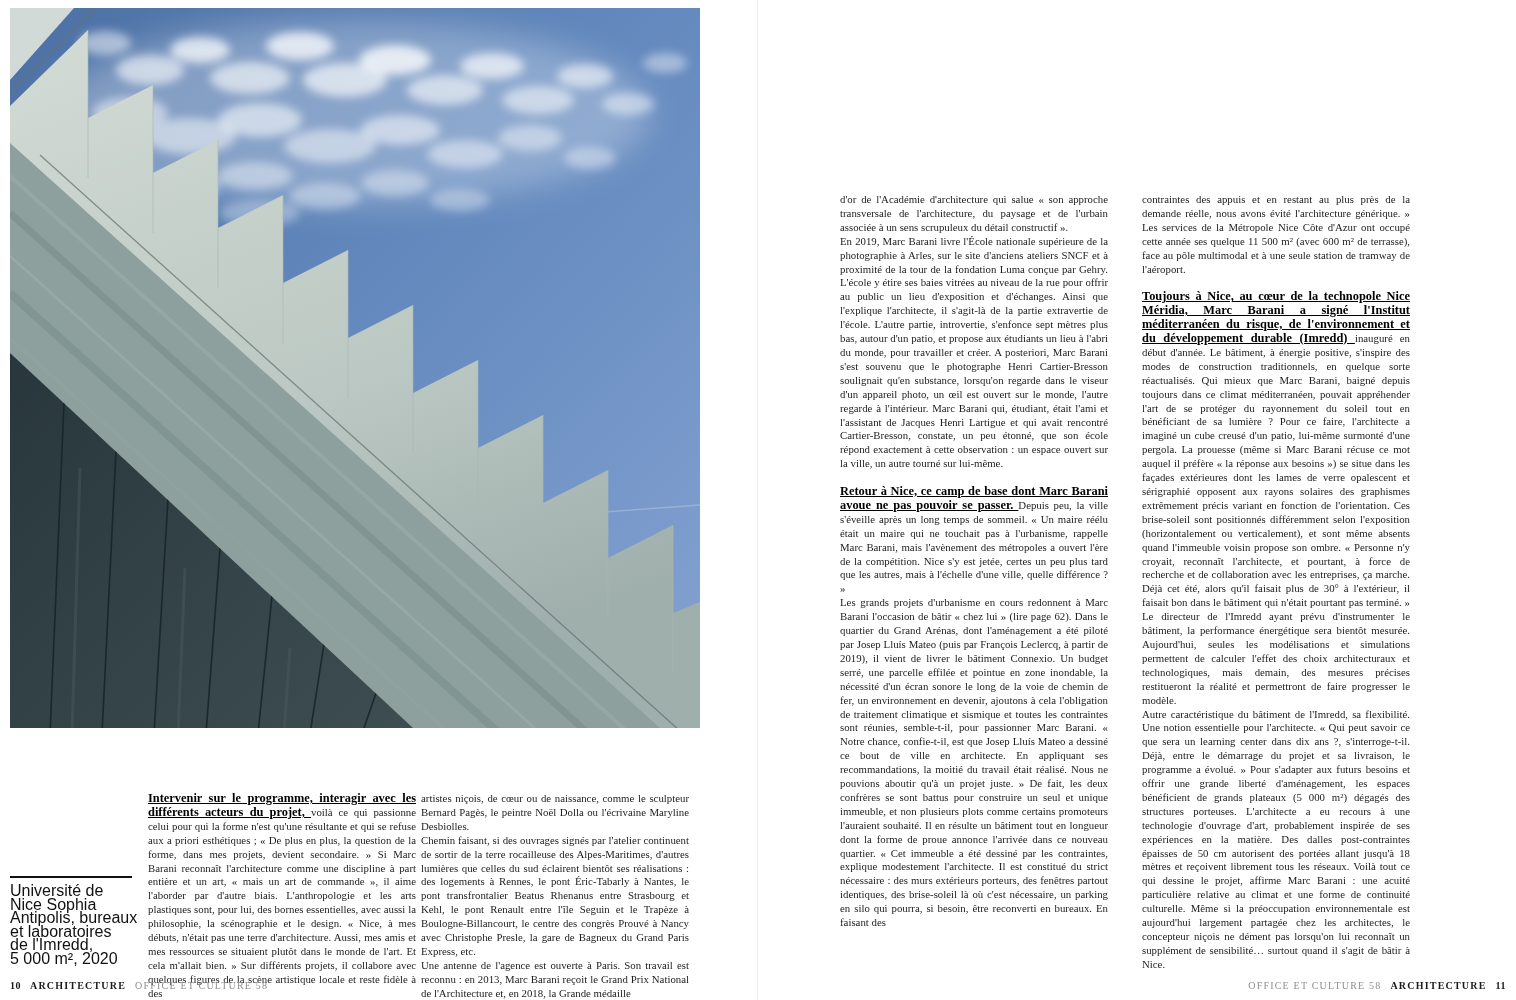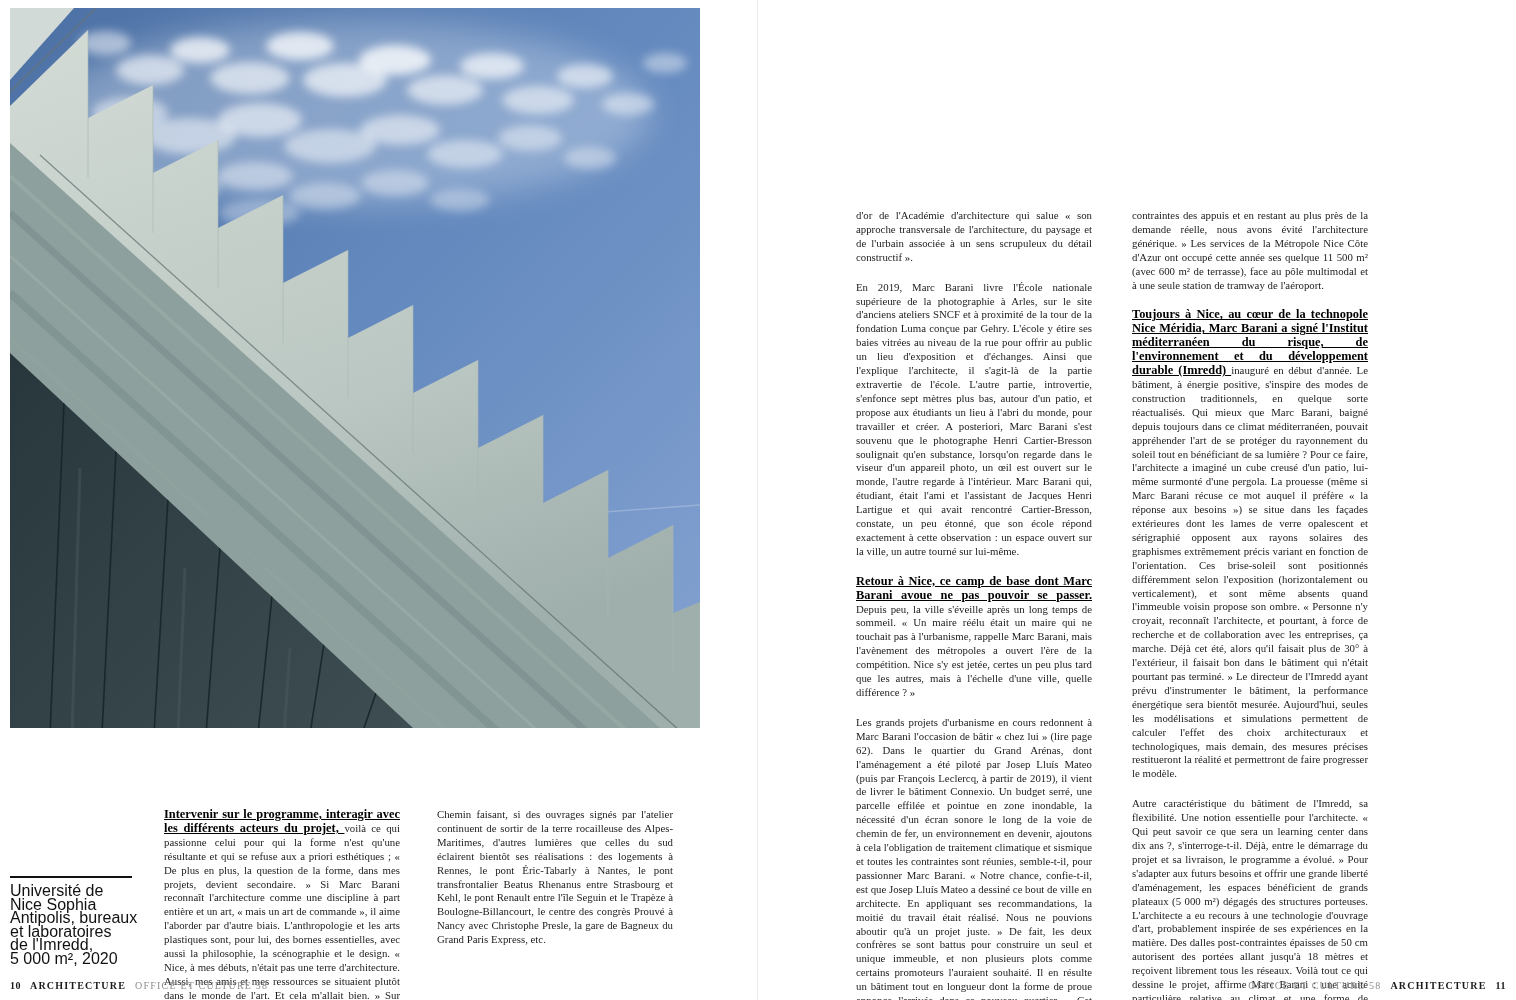--- a/index.html
+++ b/index.html
@@ -6,29 +6,29 @@
   .spread{position:relative;width:1516px;height:1000px;background:#ffffff;overflow:hidden;
           font-family:"Liberation Serif",serif;color:#1c1c1c;}
   .gutter{position:absolute;left:757px;top:0;width:1px;height:100%;background:#ececec;}
   .photo{position:absolute;left:10px;top:8px;width:690px;height:720px;overflow:hidden;}
   .photo svg{display:block;width:100%;height:100%;}
   .caption-rule{position:absolute;left:10px;top:876px;width:122px;height:2px;background:#111;}
   .caption{position:absolute;left:10px;top:884px;width:132px;
            font-family:"Liberation Sans",sans-serif;font-size:16px;line-height:13.6px;
            color:#111;white-space:pre-line;}
   .col{position:absolute;text-align:justify;font-size:10.8px;line-height:13.9px;}
-  .col p{margin:16px;}
+  .col p{margin:0;}
   .col p.gap-before{margin-top:13.9px;}
   .lead{font-weight:bold;font-size:12.4px;color:#000;text-decoration:underline;}
   #lcol1,#lcol2{top:792px;width:268px;height:232px;overflow:hidden;}
   #lcol1{left:148px;}
   #lcol2{left:421px;}
   #rcol1,#rcol2{top:193px;width:268px;}
   #rcol1{left:840px;}
-  #rcol2{left:1116px;}
+  #rcol2{left:1142px;}
   .folio{position:absolute;top:980px;font-family:Liberation Serif, serif;font-size:10px;
          letter-spacing:.05em;color:#1a1a1a;white-space:nowrap;}
   .folio-left{left:10px;}
   .folio-right{right:10px;text-align:right;}
   .folio .num{font-weight:bold;}
   .folio .sec{font-weight:bold;letter-spacing:.12em;margin:0 6px;}
   .folio .issue{color:#8f8f8f;letter-spacing:.12em;}
 </style>
 </head>
 <body>
@@ -159,21 +159,23 @@
 Nice Sophia
 Antipolis, bureaux
 et laboratoires
 de l'Imredd,
 5 000 m², 2020</div>
 
   <div class="col" id="lcol1">
     <p><span class="lead">Intervenir sur le programme, interagir avec les différents acteurs du projet, </span><span>voilà ce qui passionne celui pour qui la forme n'est qu'une résultante et qui se refuse aux a priori esthétiques ; « De plus en plus, la question de la forme, dans mes projets, devient secondaire. » Si Marc Barani reconnaît l'architecture comme une discipline à part entière et un art, « mais un art de commande », il aime l'aborder par d'autre biais. L'anthropologie et les arts plastiques sont, pour lui, des bornes essentielles, avec aussi la philosophie, la scénographie et le design. « Nice, à mes débuts, n'était pas une terre d'architecture. Aussi, mes amis et mes ressources se situaient plutôt dans le monde de l'art. Et cela m'allait bien. » Sur différents projets, il collabore avec quelques figures de la scène artistique locale et reste fidèle à des</span></p>
   </div>
   <div class="col" id="lcol2">
+    <p><span>artistes niçois, de cœur ou de naissance, comme le sculpteur Bernard Pagès, le peintre Noël Dolla ou l'écrivaine Maryline Desbiolles.</span></p>
     <p><span>Chemin faisant, si des ouvrages signés par l'atelier continuent de sortir de la terre rocailleuse des Alpes-Maritimes, d'autres lumières que celles du sud éclairent bientôt ses réalisations : des logements à Rennes, le pont Éric-Tabarly à Nantes, le pont transfrontalier Beatus Rhenanus entre Strasbourg et Kehl, le pont Renault entre l'île Seguin et le Trapèze à Boulogne-Billancourt, le centre des congrès Prouvé à Nancy avec Christophe Presle, la gare de Bagneux du Grand Paris Express, etc.</span></p>
+    <p><span>Une antenne de l'agence est ouverte à Paris. Son travail est reconnu : en 2013, Marc Barani reçoit le Grand Prix National de l'Architecture et, en 2018, la Grande médaille</span></p>
   </div>
 
   <div class="col" id="rcol1">
     <p><span>d'or de l'Académie d'architecture qui salue « son approche transversale de l'architecture, du paysage et de l'urbain associée à un sens scrupuleux du détail constructif ».</span></p>
     <p><span>En 2019, Marc Barani livre l'École nationale supérieure de la photographie à Arles, sur le site d'anciens ateliers SNCF et à proximité de la tour de la fondation Luma conçue par Gehry. L'école y étire ses baies vitrées au niveau de la rue pour offrir au public un lieu d'exposition et d'échanges. Ainsi que l'explique l'architecte, il s'agit-là de la partie extravertie de l'école. L'autre partie, introvertie, s'enfonce sept mètres plus bas, autour d'un patio, et propose aux étudiants un lieu à l'abri du monde, pour travailler et créer. A posteriori, Marc Barani s'est souvenu que le photographe Henri Cartier-Bresson soulignait qu'en substance, lorsqu'on regarde dans le viseur d'un appareil photo, un œil est ouvert sur le monde, l'autre regarde à l'intérieur. Marc Barani qui, étudiant, était l'ami et l'assistant de Jacques Henri Lartigue et qui avait rencontré Cartier-Bresson, constate, un peu étonné, que son école répond exactement à cette observation : un espace ouvert sur la ville, un autre tourné sur lui-même.</span></p>
     <p class="gap-before"><span class="lead">Retour à Nice, ce camp de base dont Marc Barani avoue ne pas pouvoir se passer. </span><span>Depuis peu, la ville s'éveille après un long temps de sommeil. « Un maire réélu était un maire qui ne touchait pas à l'urbanisme, rappelle Marc Barani, mais l'avènement des métropoles a ouvert l'ère de la compétition. Nice s'y est jetée, certes un peu plus tard que les autres, mais à l'échelle d'une ville, quelle différence ? »</span></p>
     <p><span>Les grands projets d'urbanisme en cours redonnent à Marc Barani l'occasion de bâtir « chez lui » (lire page 62). Dans le quartier du Grand Arénas, dont l'aménagement a été piloté par Josep Lluís Mateo (puis par François Leclercq, à partir de 2019), il vient de livrer le bâtiment Connexio. Un budget serré, une parcelle effilée et pointue en zone inondable, la nécessité d'un écran sonore le long de la voie de chemin de fer, un environnement en devenir, ajoutons à cela l'obligation de traitement climatique et sismique et toutes les contraintes sont réunies, semble-t-il, pour passionner Marc Barani. « Notre chance, confie-t-il, est que Josep Lluís Mateo a dessiné ce bout de ville en architecte. En appliquant ses recommandations, la moitié du travail était réalisé. Nous ne pouvions aboutir qu'à un projet juste. » De fait, les deux confrères se sont battus pour construire un seul et unique immeuble, et non plusieurs plots comme certains promoteurs l'auraient souhaité. Il en résulte un bâtiment tout en longueur dont la forme de proue annonce l'arrivée dans ce nouveau quartier. « Cet immeuble a été dessiné par les contraintes, explique modestement l'architecte. Il est constitué du strict nécessaire : des murs extérieurs porteurs, des fenêtres partout identiques, des brise-soleil là où c'est nécessaire, un parking en silo qui pourra, si besoin, être reconverti en bureaux. En faisant des</span></p>
   </div>
   <div class="col" id="rcol2">
     <p><span>contraintes des appuis et en restant au plus près de la demande réelle, nous avons évité l'architecture générique. » Les services de la Métropole Nice Côte d'Azur ont occupé cette année ses quelque 11 500 m² (avec 600 m² de terrasse), face au pôle multimodal et à une seule station de tramway de l'aéroport.</span></p>

